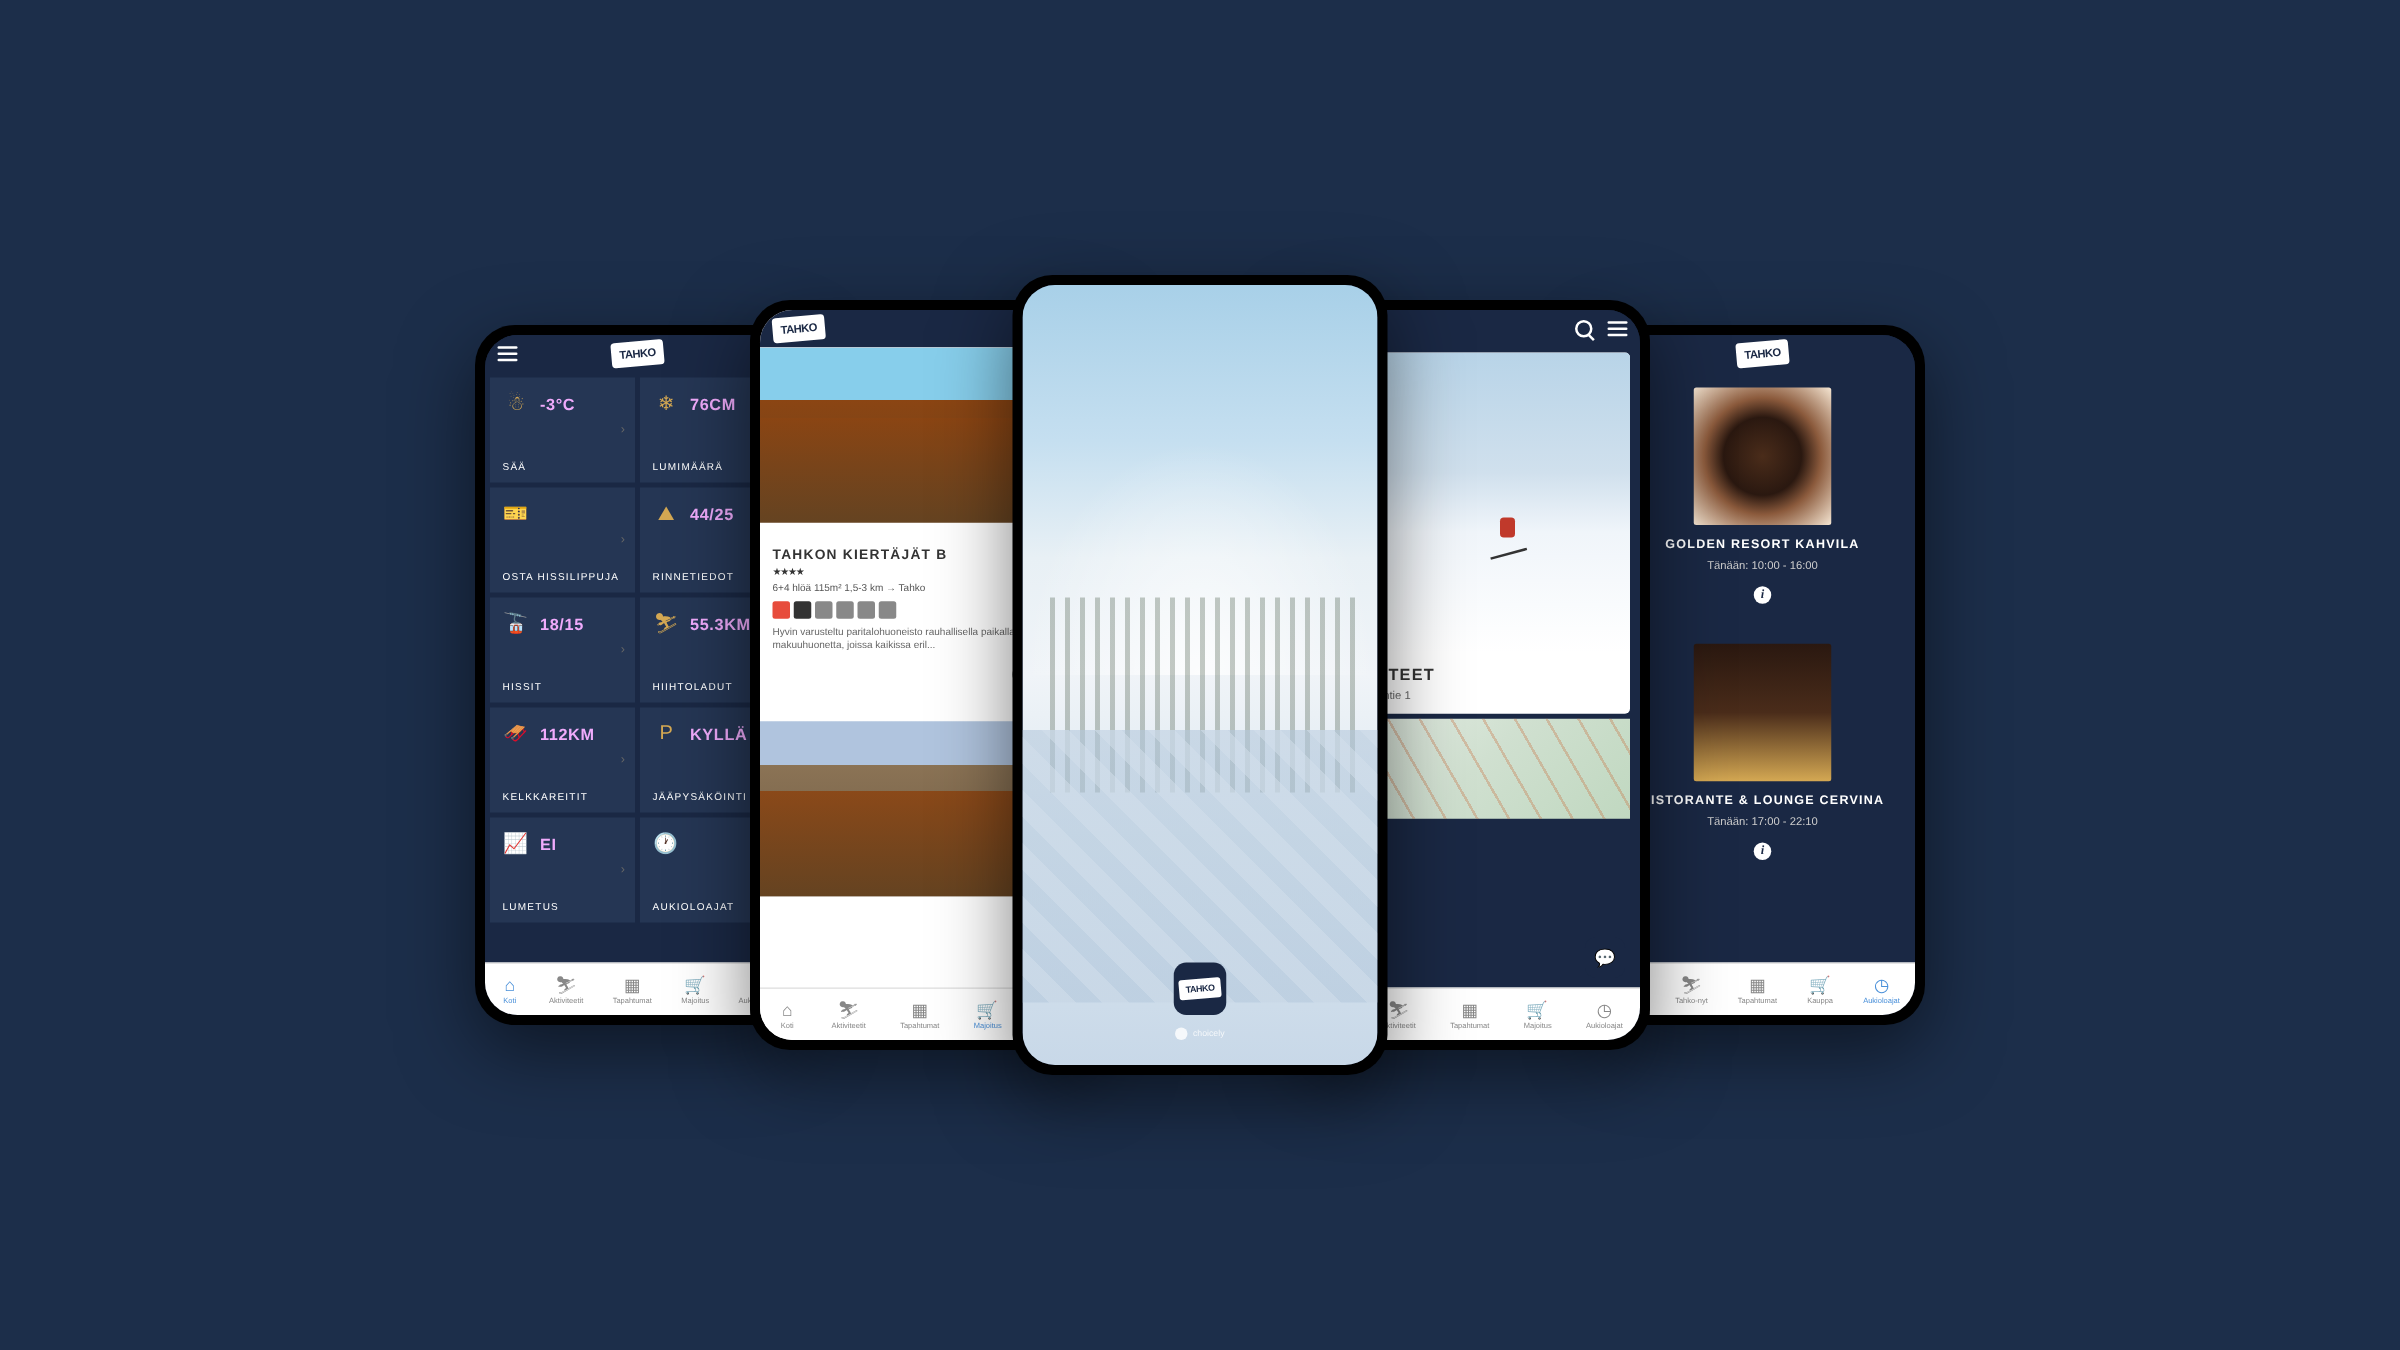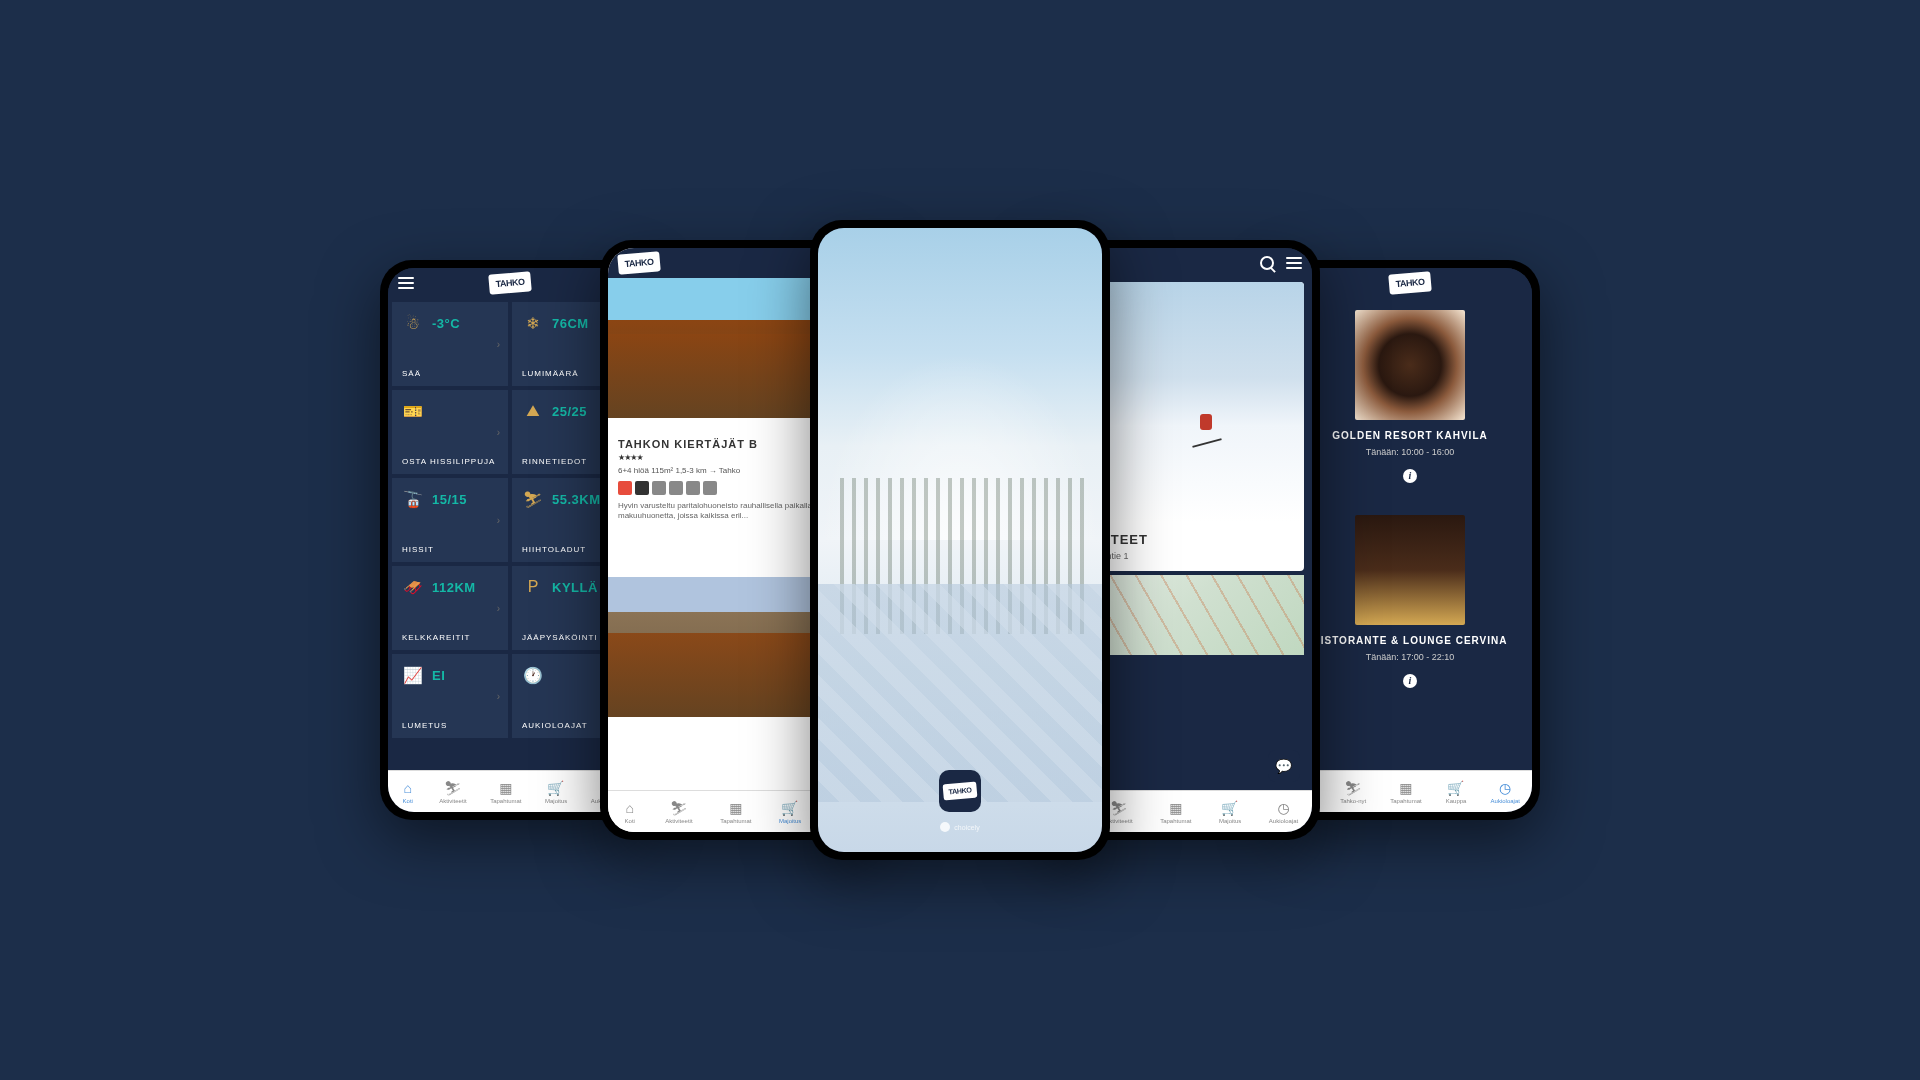--- a/index.html
+++ b/index.html
@@ -16,21 +16,21 @@
 .menu-ic{width:16px;height:12px;display:flex;flex-direction:column;justify-content:space-between}
 .menu-ic span{height:2px;background:#fff;border-radius:1px}
 .logo{width:42px;height:20px;background:#fff;border-radius:3px;transform:rotate(-5deg);display:flex;align-items:center;justify-content:center;font-size:9px;font-weight:900;color:#1a2844;letter-spacing:-.5px}
 .search-ic{width:14px;height:14px;border:2px solid #fff;border-radius:50%;position:relative}
 .search-ic::after{content:"";position:absolute;width:6px;height:2px;background:#fff;transform:rotate(45deg);bottom:-3px;right:-4px}
 .body{flex:1;overflow:hidden}
 .grid{display:grid;grid-template-columns:1fr 1fr;gap:4px;padding:4px}
 .tile{background:#253654;padding:10px 10px 8px;position:relative;min-height:84px;display:flex;flex-direction:column;justify-content:space-between}
 .tile-top{display:flex;align-items:center;gap:8px}
 .tile-ic{width:22px;height:22px;display:flex;align-items:center;justify-content:center;color:#d4a853;font-size:16px}
-.tile-val{color:#14b8a6;font-size:13px;font-weight:700;letter-spacing:.5px}
+.tile-val{color:#f0abfc;font-size:13px;font-weight:700;letter-spacing:.5px}
 .tile-lbl{color:#fff;font-size:8px;font-weight:400;letter-spacing:1px;text-transform:uppercase;margin-top:6px}
 .chev{position:absolute;right:8px;top:50%;transform:translateY(-50%);color:#666;font-size:10px}
 .nav{height:42px;background:#fff;display:flex;align-items:center;justify-content:space-around;border-top:1px solid #ddd}
 .nav-item{display:flex;flex-direction:column;align-items:center;gap:2px;color:#888;font-size:6px}
 .nav-item.active{color:#4a90d9}
 .nav-ic{width:16px;height:16px;display:flex;align-items:center;justify-content:center;font-size:14px}
 .listing{background:#fff;color:#333}
 .listing-img{width:100%;height:140px;background:linear-gradient(180deg,#87ceeb 0%,#87ceeb 30%,#8b4513 30%,#654321 100%);position:relative}
 .listing-img::before{content:"";position:absolute;inset:0;background:linear-gradient(180deg,transparent 0%,transparent 40%,rgba(139,69,19,.9) 40%,rgba(101,67,33,1) 100%)}
 .listing-img.b2{background:linear-gradient(180deg,#b0c4de 0%,#b0c4de 25%,#8b7355 25%,#6b5a44 100%)}
@@ -108,28 +108,28 @@
 <div class="tile">
               <div class="tile-top">
                 <span class="tile-ic">🎫</span>
               </div>
               <span class="tile-lbl">OSTA HISSILIPPUJA</span>
               <span class="chev">›</span>
             </div>
 <div class="tile">
               <div class="tile-top">
                 <span class="tile-ic">⛰</span>
-                <span class="tile-val">25/25</span>
+                <span class="tile-val">44/25</span>
               </div>
               <span class="tile-lbl">RINNETIEDOT</span>
             </div>
 <div class="tile">
               <div class="tile-top">
                 <span class="tile-ic">🚡</span>
-                <span class="tile-val">15/15</span>
+                <span class="tile-val">18/15</span>
               </div>
               <span class="tile-lbl">HISSIT</span>
               <span class="chev">›</span>
             </div>
 <div class="tile">
               <div class="tile-top">
                 <span class="tile-ic">⛷</span>
                 <span class="tile-val">55.3KM</span>
               </div>
               <span class="tile-lbl">HIIHTOLADUT</span>

